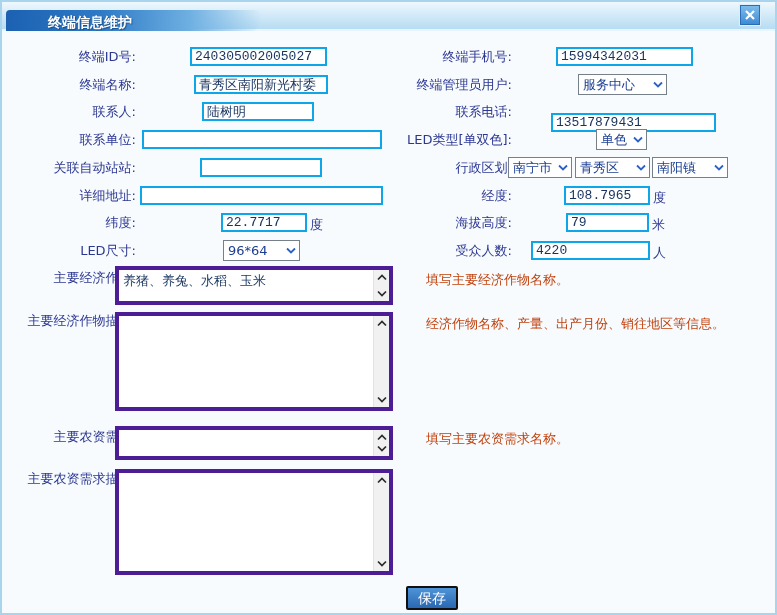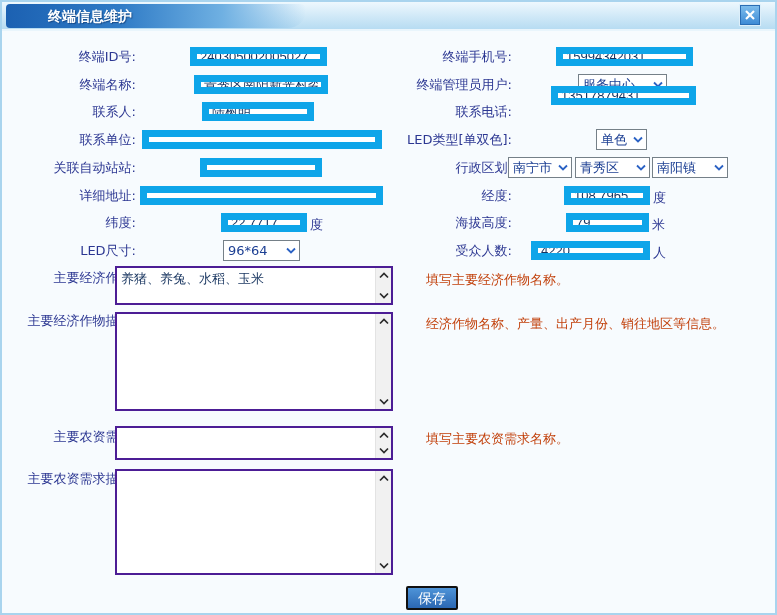--- a/index.html
+++ b/index.html
@@ -1,35 +1,35 @@
 <!DOCTYPE html>
 <html><head>
 <meta charset="utf-8">
 <style>
   html,body{margin:0;padding:0;background:#fff;font-family:"DejaVu Sans","Liberation Sans",sans-serif;}
   .window{position:relative;width:777px;height:615px;background:#fff;border:2px solid #a9d4ee;box-sizing:border-box;overflow:hidden;}
   .titlebar{position:absolute;left:0;top:0;width:773px;height:27px;background:linear-gradient(180deg,#eef8fe 0%,#cfe8f7 55%,#b7dcf2 100%);border-bottom:2px solid #e9f5fc;}
-  .title-pill{position:absolute;left:4px;top:2px;width:256px;height:24px;
+  .title-pill{position:absolute;left:4px;top:8px;width:256px;height:24px;
      background:linear-gradient(90deg,#1c61b2 0%,#2f7bc6 38%,#6fb0e2 72%,rgba(190,223,244,0) 100%);
-     border-radius:4px 6px 18px 4px;padding-left:44px;}
+     border-radius:4px 6px 18px 4px;}
   .title-text{position:absolute;left:42px;top:4px;color:#ffffff;font-weight:bold;font-size:14px;white-space:nowrap;text-shadow:1px 1px 1px rgba(10,40,90,.55);}
   .close-btn{position:absolute;right:15px;top:3px;width:20px;height:20px;box-sizing:border-box;
      background:linear-gradient(180deg,#7cbcec,#3e8bd6);border:1px solid #2a6db4;box-shadow:0 0 0 1px #ddeffa;
      display:flex;align-items:center;justify-content:center;cursor:pointer;}
   .content{position:absolute;left:0;top:29px;width:773px;height:582px;background:#f7fbfe;}
   .lbl{position:absolute;font-size:13px;color:#2c3792;height:16px;line-height:16px;white-space:nowrap;}
   .lbl.l{left:0;width:134px;text-align:right;}
   .lbl.r{left:360px;width:150px;text-align:right;}
-  .inp{position:absolute;height:19px;border:7px solid #0ea5e9;background:#fff;font-size:13px;color:#16335e;
-     padding:0 3px;box-sizing:border-box;outline:none;font-family:Liberation Sans, sans-serif;}
+  .inp{position:absolute;height:19px;border:2px solid #0ea5e9;background:#fff;font-size:13px;color:#16335e;
+     padding:0 3px;box-sizing:border-box;outline:none;font-family:Liberation Mono, monospace;}
   .select{position:absolute;height:21px;border:1px solid #758088;background:#fff;box-sizing:border-box;
      display:flex;align-items:center;cursor:pointer;}
   .sel-txt{flex:1;font-size:13px;color:#1c3f93;padding-left:4px;white-space:nowrap;overflow:hidden;}
   .sel-arrow{width:16px;display:flex;align-items:center;justify-content:center;}
-  .ta{position:absolute;border:2px solid #4c1d95;background:#fff;box-sizing:border-box;}
+  .ta{position:absolute;border:4px solid #4c1d95;background:#fff;box-sizing:border-box;}
   .ta textarea{position:absolute;left:0;top:0;width:calc(100% - 17px);height:100%;border:none;resize:none;outline:none;
      font-size:13px;color:#16335e;font-family:inherit;background:transparent;padding:2px 4px;box-sizing:border-box;}
   .sb{position:absolute;right:0;top:0;width:16px;height:100%;background:#f1f1f1;border-left:1px solid #e3e3e3;
      display:flex;flex-direction:column;justify-content:space-between;align-items:center;padding:4px 0;box-sizing:border-box;}
   .unit{position:absolute;font-size:13px;color:#2c3792;white-space:nowrap;}
   .hint{position:absolute;left:424px;font-size:13px;color:#c2410c;white-space:nowrap;}
   .save-btn{position:absolute;left:404px;top:584px;width:52px;height:24px;
      background:linear-gradient(180deg,#4e94d8,#2b67b2);border:2px solid #101010;border-radius:2px;
      color:#fff;font-size:14px;font-family:inherit;cursor:pointer;line-height:1;padding:0;}
 </style>
@@ -65,21 +65,21 @@
       <span class="sel-arrow">
         <svg width="10" height="7" viewBox="0 0 10 7">
             <polyline points="1,1.5 5,5.5 9,1.5" fill="none" stroke="#2b62c4" stroke-width="1.8"></polyline>
           </svg>
       </span>
     </div>
 
     <div class="lbl l" style="top:73px">联系人:</div>
     <input class="inp" style="left: 200px; top: 71px; width: 112px;" value="陆树明">
     <div class="lbl r" style="top:73px">联系电话:</div>
-    <input class="inp" style="left: 549px; top: 55px; width: 145px;" value="13517879431">
+    <input class="inp" style="left: 549px; top: 82px; width: 165px;" value="13517879431">
 
     <div class="lbl l" style="top:101px">联系单位:</div>
     <input class="inp" style="left: 140px; top: 99px; width: 240px;" value="">
     <div class="lbl r" style="top:101px">LED类型[单双色]:</div>
     <div class="select" style="left:594px;top:98px;width:51px">
       <span class="sel-txt">单色</span>
       <span class="sel-arrow">
         <svg width="10" height="7" viewBox="0 0 10 7">
             <polyline points="1,1.5 5,5.5 9,1.5" fill="none" stroke="#2b62c4" stroke-width="1.8"></polyline>
           </svg>

